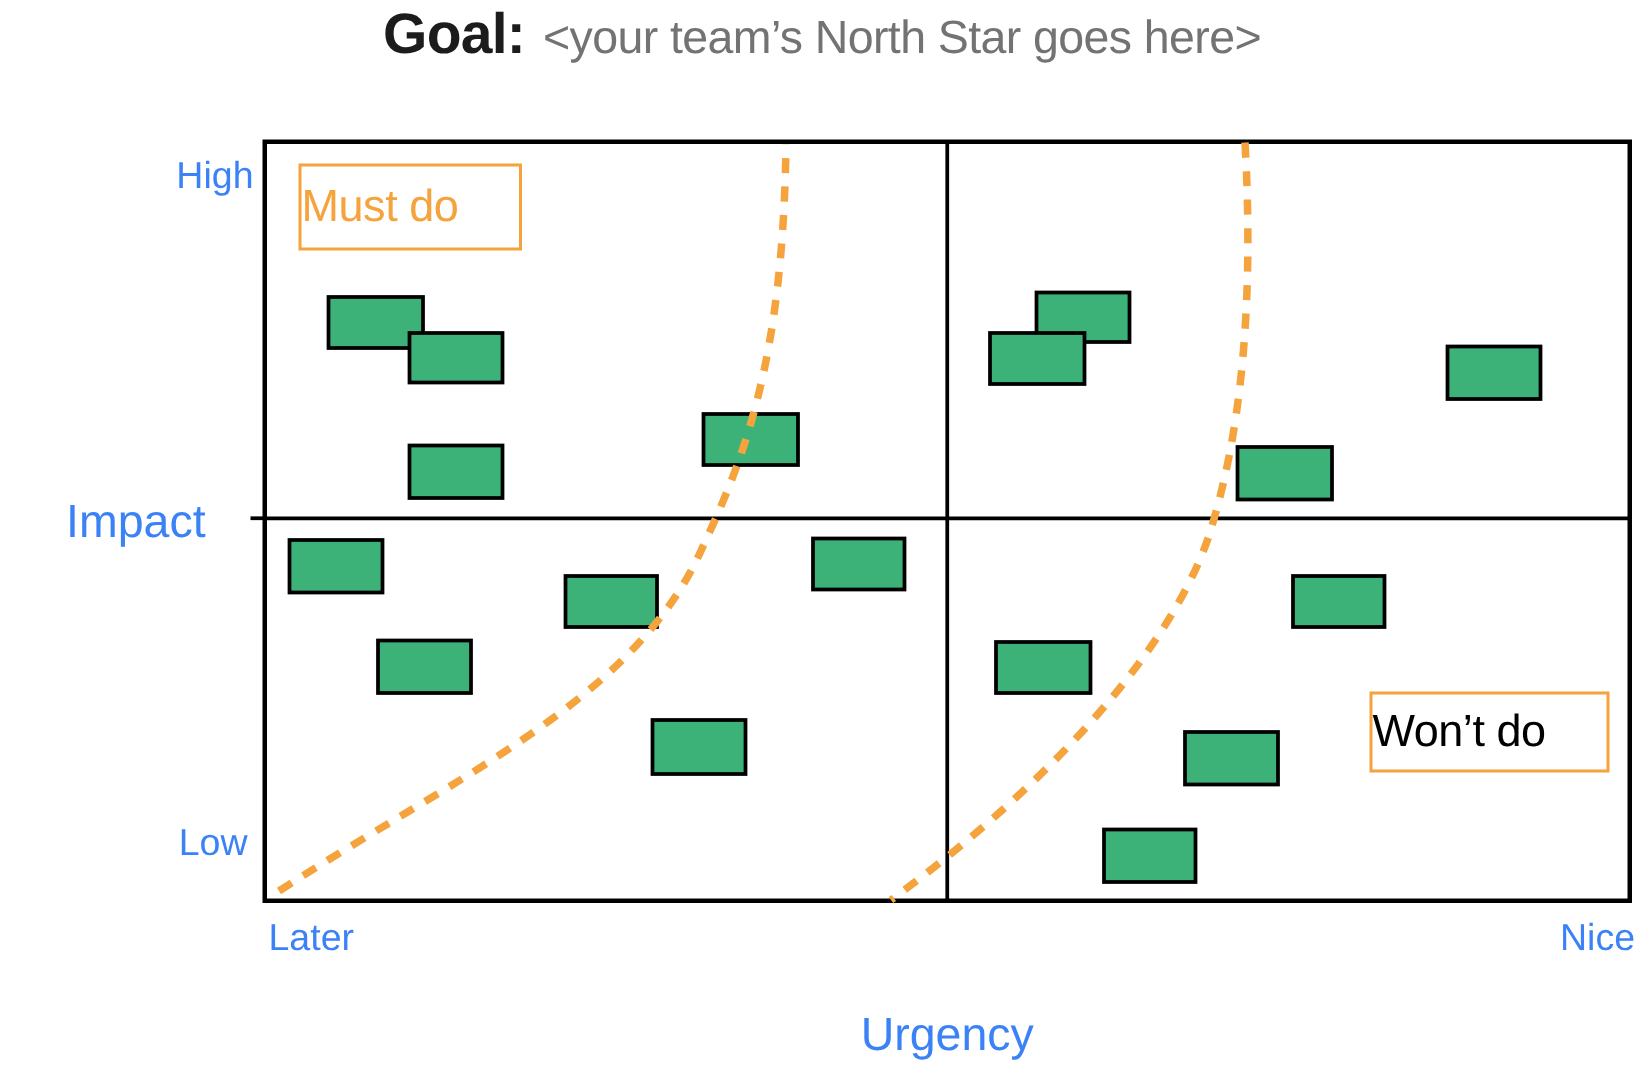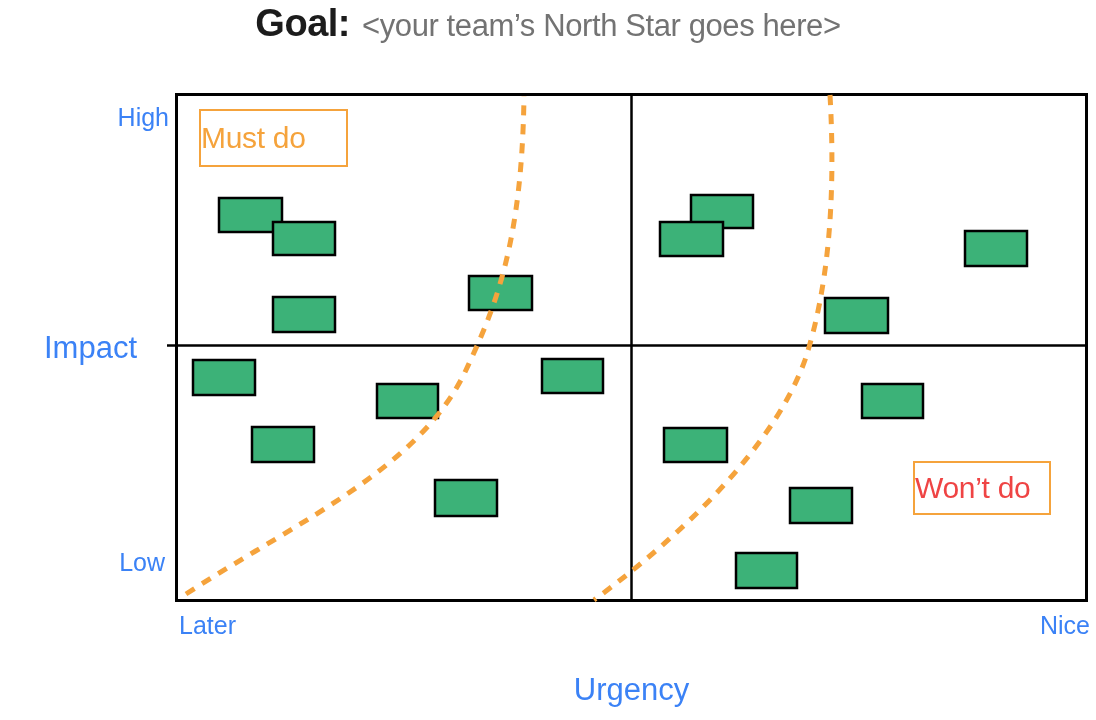--- a/index.html
+++ b/index.html
@@ -93,21 +93,21 @@
       </g>
     <g>
         <path d="M186,594 C300,520 420,468 466,370 C496,306 522,242 524,96" fill="none" stroke="#f5a33c" stroke-width="5" stroke-dasharray="10 9"></path>
         <path d="M830,95 C836,200 828,290 805,360 C778,436 700,522 594,600" fill="none" stroke="#f5a33c" stroke-width="5" stroke-dasharray="10 9"></path>
       </g>
   </svg>
 
   <div class="zone-label" style="left: 199px; top: 109px; width: 149px; height: 58px; border-color: rgb(245, 163, 60); color: rgb(245, 163, 60);">
     <span>Must do</span>
   </div>
-  <div class="zone-label" style="left: 913px; top: 461px; width: 138px; height: 54px; border-color: rgb(245, 163, 60); color: #ef4444;">
+  <div class="zone-label" style="left: 913px; top: 461px; width: 160px; height: 54px; border-color: rgb(245, 163, 60); color: #000000;">
     <span>Won’t do</span>
   </div>
 
   <div class="axis-label axis-small ta-right" style="left:69px; top:103px; width:100px;">High</div>
   <div class="axis-label axis-small ta-right" style="left:65px; top:548px; width:100px;">Low</div>
   <div class="axis-label axis-big" style="left:4px; top:330px;margin-left:40px;">Impact</div>
   <div class="axis-label axis-small" style="left:179px; top:611px;">Later</div>
   <div class="axis-label axis-small ta-right" style="left:990px; top:611px; width:100px;">Nice</div>
   <div class="axis-label axis-big ta-center" style="left:481px; top:672px; width:301px;">Urgency</div>
 

